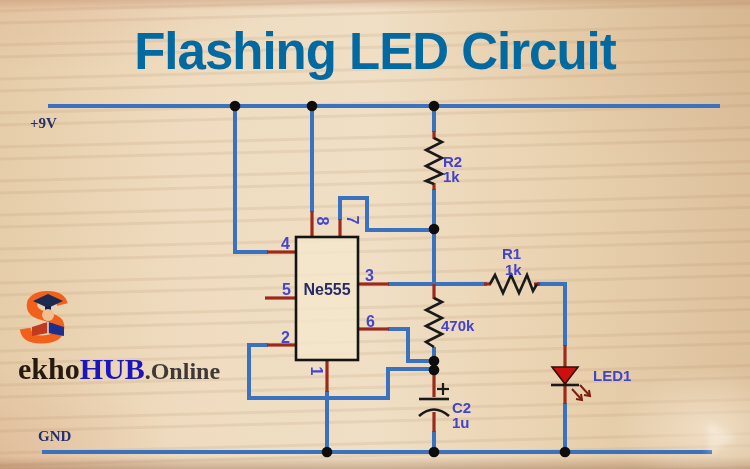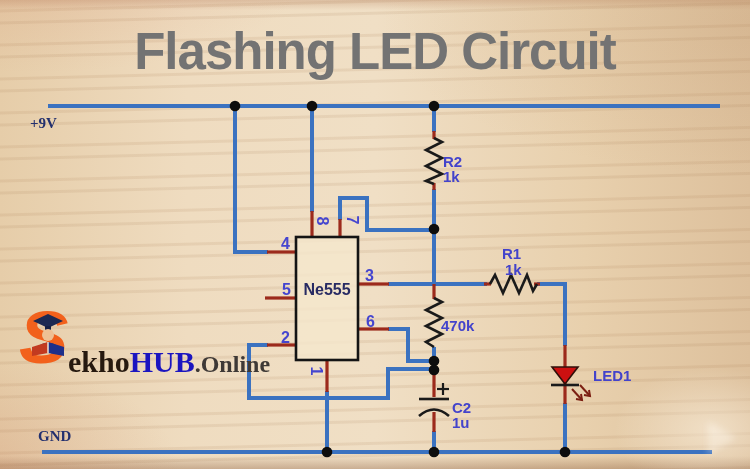--- a/index.html
+++ b/index.html
@@ -20,29 +20,29 @@
       repeating-linear-gradient(178.5deg,
         rgba(172,128,88,0) 0px, rgba(172,128,88,0) 9px,
         rgba(172,128,88,0.14) 10px, rgba(172,128,88,0.14) 12px,
         rgba(172,128,88,0) 13px, rgba(172,128,88,0) 21px,
         rgba(150,105,65,0.11) 22px, rgba(150,105,65,0.11) 24px,
         rgba(172,128,88,0) 25px, rgba(172,128,88,0) 34px),
       linear-gradient(90deg, #e6cda9 0%, #efdcc0 25%, #f0dfc5 50%, #e8d0ad 78%, #ddc09c 100%);
   }
   .title{
     position:absolute;top:22px;left:0;width:100%;text-align:center;
-    font-size:51px;font-weight:bold;letter-spacing:-1px;color:#737373;margin:0;
+    font-size:51px;font-weight:bold;letter-spacing:-1px;color:#0369a1;margin:0;
   }
   svg.schematic{position:absolute;inset:0;}
   text{font-family:"Liberation Sans",sans-serif;}
   .pin-num{font-size:16px;font-weight:bold;fill:#4545cf;}
   .comp-label{font-size:15px;font-weight:bold;fill:#4343cb;}
   .rail-label{font-family:"Liberation Serif",serif;font-size:15px;font-weight:bold;fill:#23306e;}
   .ic-label{font-size:16px;font-weight:bold;fill:#282b63;}
-  .logo{position:absolute;left:18px;top:300px;display:flex;align-items:baseline;}
+  .logo{position:absolute;left:18px;top:280px;display:flex;align-items:baseline;flex-direction:column;}
   .logo-text{margin-left:-8px;font-family:"Liberation Serif",serif;font-weight:bold;white-space:nowrap;}
   .logo-ekho{font-size:30px;color:#26190f;}
   .logo-hub{font-size:30px;color:#1b15c0;}
   .logo-online{font-size:24px;color:#3e3936;}
   .watermark{
     position:absolute;right:14px;bottom:14px;width:0;height:0;
     border-left:28px solid rgba(255,250,240,0.35);
     border-top:17px solid transparent;border-bottom:17px solid transparent;
     filter:blur(3px);
   }

